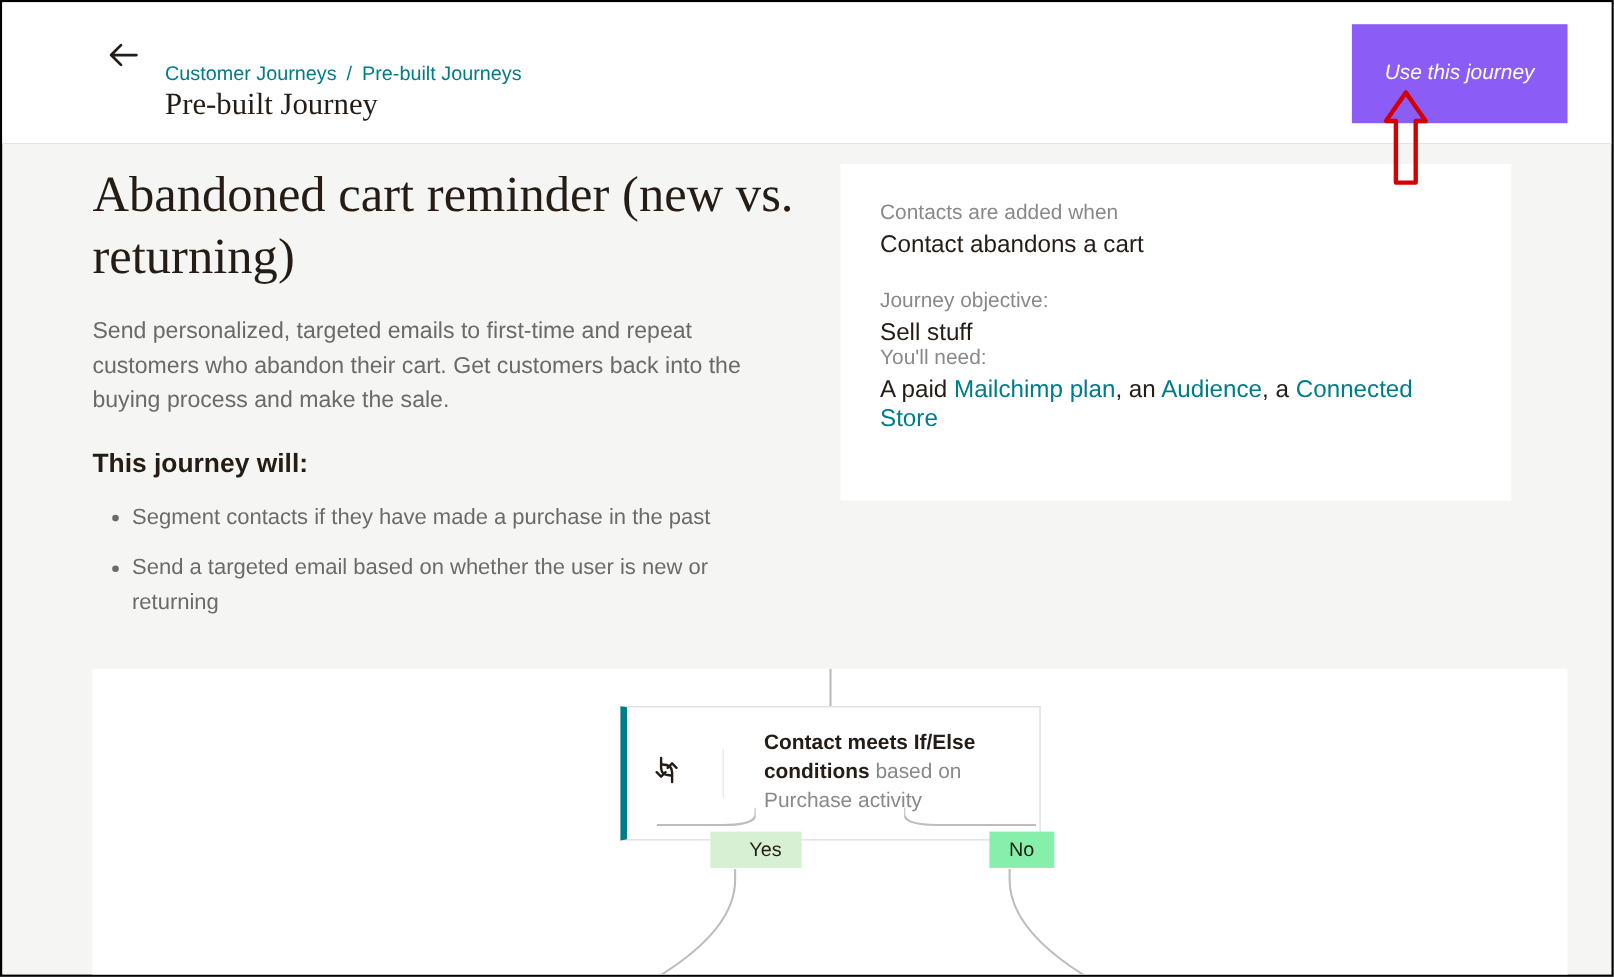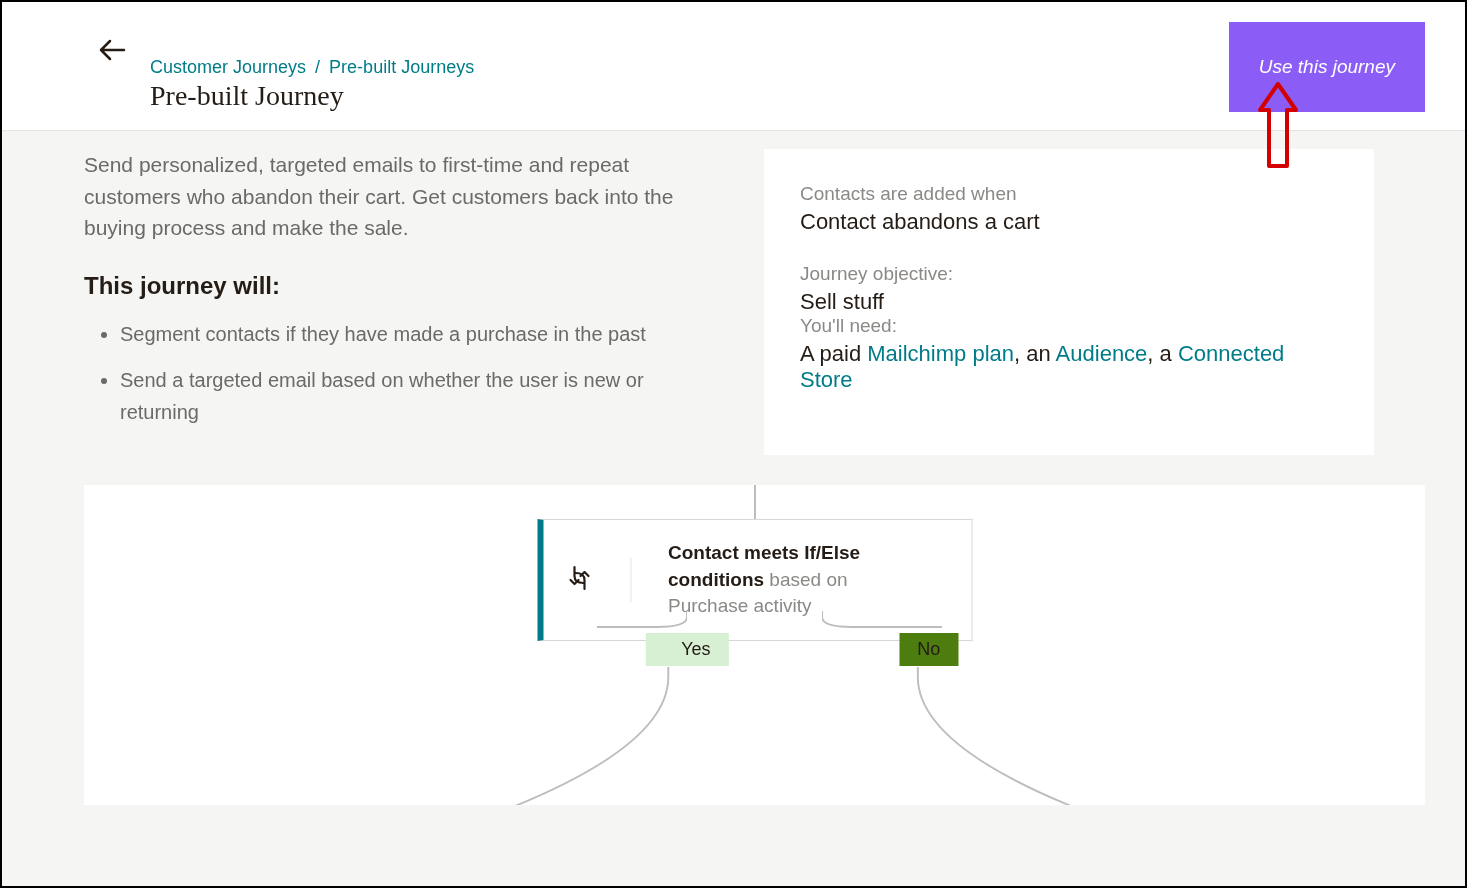--- a/index.html
+++ b/index.html
@@ -119,21 +119,21 @@
     width: 2px;
     height: 34px;
     background: #bdbdbd;
     transform: translateX(-1px);
   }
   .node-card {
     position: absolute;
     top: 34px;
     left: 50%;
     transform: translateX(-50%);
-    width: 435px;
+    width: 382px;
     background: #fff;
     border: 1px solid #d9d7d4;
     border-left: 6px solid #007c89;
     display: flex;
     align-items: center;
     padding: 20px 22px;
     gap: 37px;
   }
   .node-icon { flex-shrink: 0; }
   .node-icon-sep {
@@ -156,21 +156,21 @@
     bottom: 0;
   }
   .pill {
     position: absolute;
     top: 22px;
     padding: 6px 18px;
     font-size: 18px;
     color: #241c15;
   }
   .pill-yes { left: 45%; transform: translateX(-50%); background: #d7efd3; padding-left: 35px; }
-  .pill-no  { left: 63%; transform: translateX(-50%); background: #4d7c0f; }
+  .pill-no  { left: 63%; transform: translateX(-50%); background: #86efac; }
   .curve {
     position: absolute;
     top: 56px;
     width: 50%;
     height: 220px;
   }
   .annotation-arrow {
     position: absolute;
     top: 80px;
     right: 165px;
@@ -192,20 +192,21 @@
       <span class="sep">/</span>
       <a>Pre-built Journeys</a>
     </div>
     <div class="page-subtitle">Pre-built Journey</div>
   </div>
   <button class="use-btn">Use this journey</button>
 </div>
 
 <div class="content">
   <div class="left-col">
+    <h1 class="journey-title">Abandoned cart reminder (new vs. returning)</h1>
     <p class="journey-desc">Send personalized, targeted emails to first-time and repeat customers who abandon their cart. Get customers back into the buying process and make the sale.</p>
     <p class="will-label">This journey will:</p>
     <ul class="will-list">
       <li>Segment contacts if they have made a purchase in the past</li>
       <li>Send a targeted email based on whether the user is new or returning</li>
     </ul>
   </div>
 
   <div class="right-col">
     <div class="info-block">

